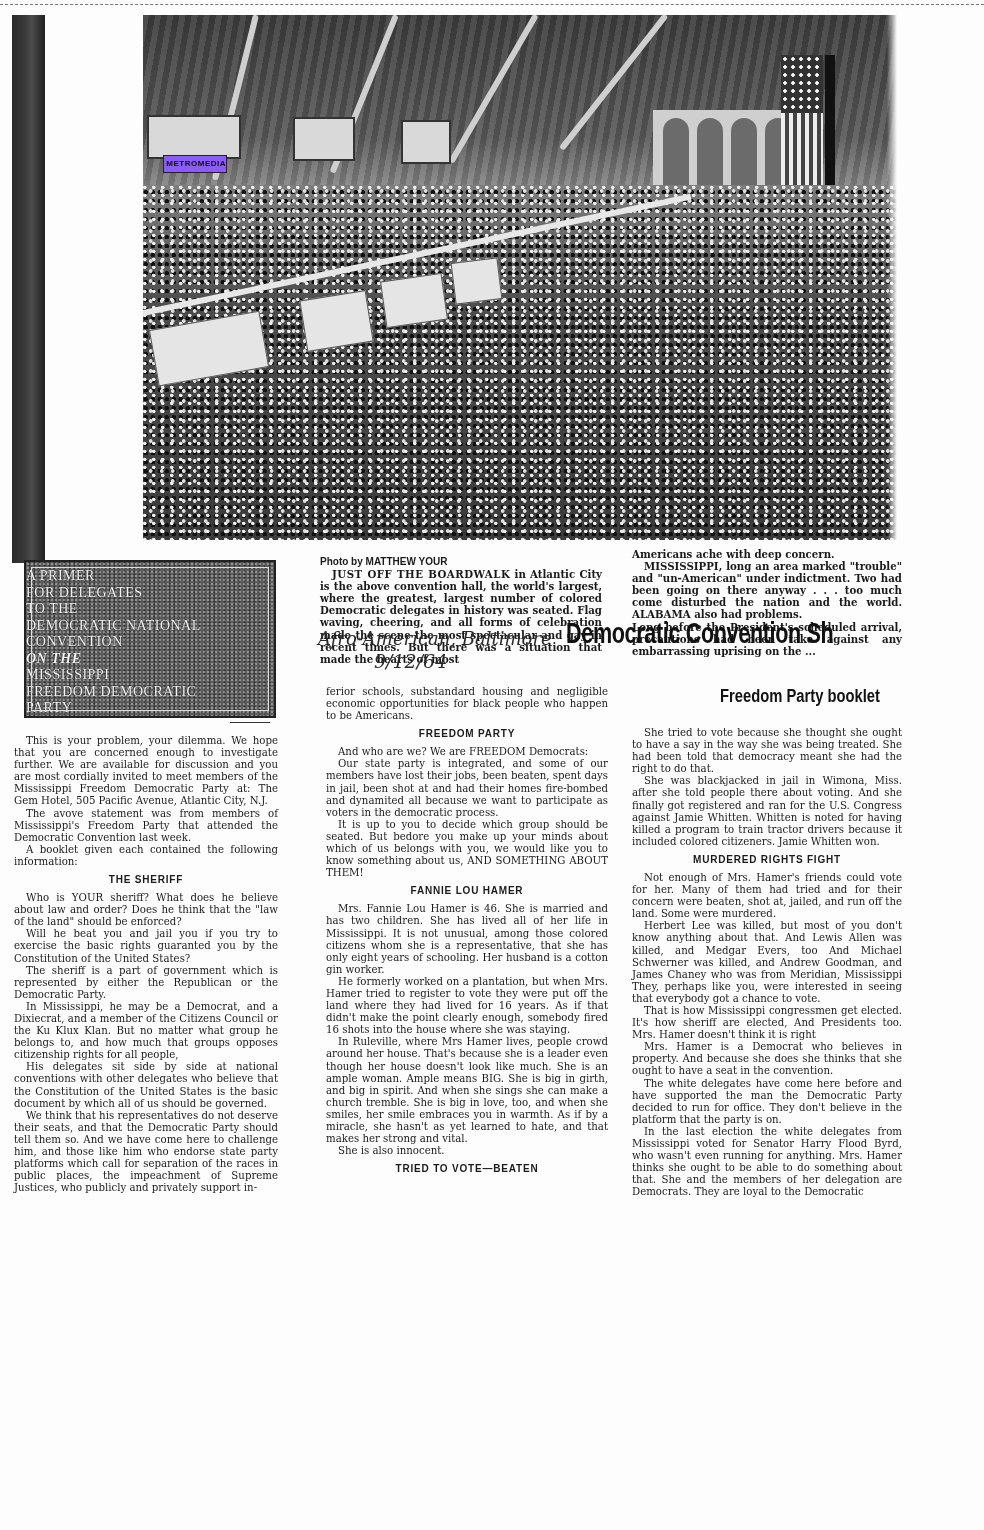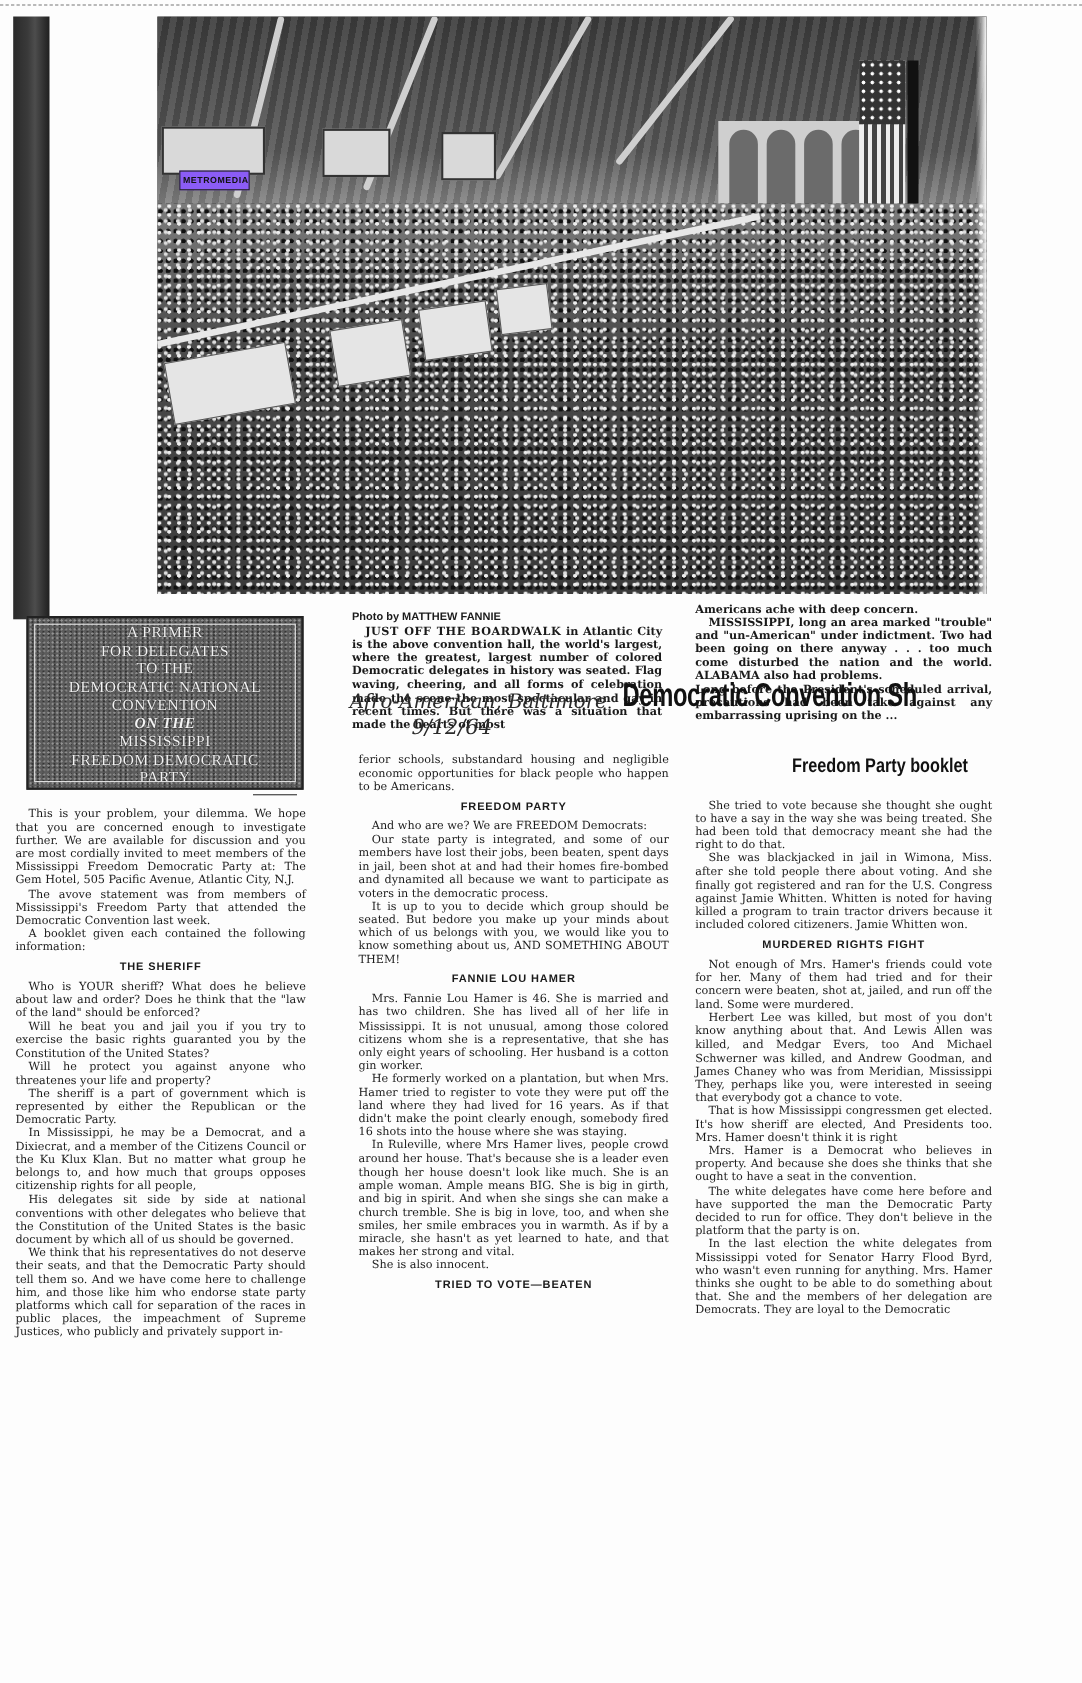--- a/index.html
+++ b/index.html
@@ -91,21 +91,21 @@
         #5c5c5c;
       border: 2px solid #222;
       box-sizing: border-box;
       padding-top: 6px;
     }
     .primer-box .inner-border {
       position: absolute; left: 5px; top: 5px; right: 5px; bottom: 5px;
       border: 1px solid #ddd;
     }
     .primer-line {
-      display: block; text-align: center;
+      display: block; 
       font-family: "Liberation Serif", serif;
       color: #f3f3f3; font-size: 14px; line-height: 16.5px;
       letter-spacing: 0.5px;
       text-shadow: 0 0 1px #000;
     }
     .primer-line.italic { font-style: italic; font-weight: bold; }
 
     .col {
       position: absolute;
       font-size: 10.2px; line-height: 12.1px;
@@ -203,29 +203,28 @@
 </div>
 <div class="rule-short" style="left:230px; top:722px; width:40px;"></div>
 
 <div class="col col-left">
   <p>This is your problem, your dilemma. We hope that you are concerned enough to investigate further. We are available for discussion and you are most cordially invited to meet members of the Mississippi Freedom Democratic Party at: The Gem Hotel, 505 Pacific Avenue, Atlantic City, N.J.</p>
   <p>The avove statement was from members of Mississippi's Freedom Party that attended the Democratic Convention last week.</p>
   <p>A booklet given each contained the following information:</p>
   <div class="subhead">THE SHERIFF</div>
   <p>Who is YOUR sheriff? What does he believe about law and order? Does he think that the "law of the land" should be enforced?</p>
   <p>Will he beat you and jail you if you try to exercise the basic rights guaranted you by the Constitution of the United States?</p>
-  <p>Will he protect you against anyone who threatenes your life and property?</p>
   <p>The sheriff is a part of government which is represented by either the Republican or the Democratic Party.</p>
   <p>In Mississippi, he may be a Democrat, and a Dixiecrat, and a member of the Citizens Council or the Ku Klux Klan. But no matter what group he belongs to, and how much that groups opposes citizenship rights for all people,</p>
   <p>His delegates sit side by side at national conventions with other delegates who believe that the Constitution of the United States is the basic document by which all of us should be governed.</p>
   <p>We think that his representatives do not deserve their seats, and that the Democratic Party should tell them so. And we have come here to challenge him, and those like him who endorse state party platforms which call for separation of the races in public places, the impeachment of Supreme Justices, who publicly and privately support in-</p>
 </div>
 
 <div class="col col-mid-top caption">
-  <div class="credit">Photo by MATTHEW FANNIE</div>
+  <div class="credit">Photo by MATTHEW YOUR</div>
   <p><span class="caption-lead">JUST OFF THE BOARDWALK</span> <span>in Atlantic City is the above convention hall, the world's largest, where the greatest, largest number of colored Democratic delegates in history was seated. Flag waving, cheering, and all forms of celebration made the scene the most spectacular and gay in recent times. But there was a situation that made the hearts of most</span></p>
 </div>
 
 <div class="col col-right-top caption">
   <p class="noindent">Americans ache with deep concern.</p>
   <p>MISSISSIPPI, long an area marked "trouble" and "un-American" under indictment. Two had been going on there anyway . . . too much come disturbed the nation and the world. ALABAMA also had problems.</p>
   <p class="noindent">Long before the President's scheduled arrival, precautions had been take against any embarrassing uprising on the ...</p>
 </div>
 
 <div class="handwriting">

